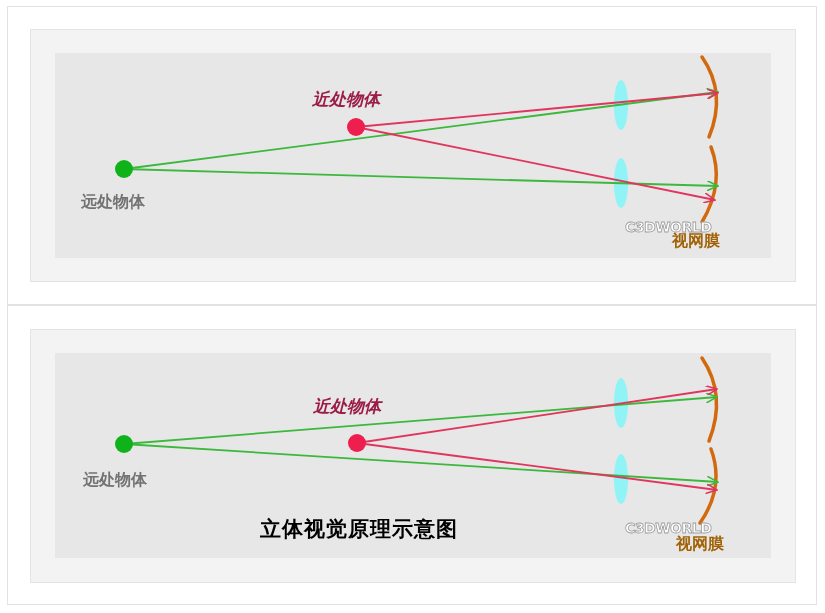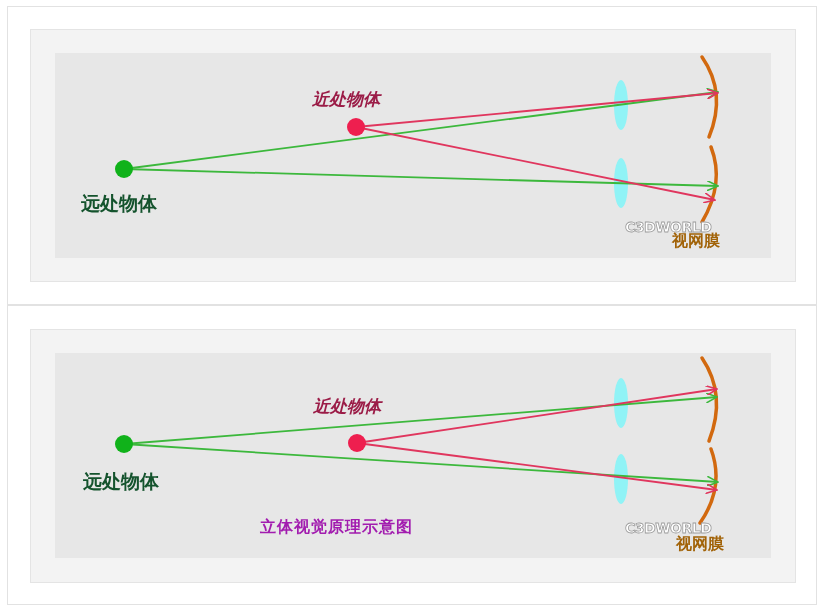--- a/index.html
+++ b/index.html
@@ -8,23 +8,23 @@
     .divider { position: absolute; left: 7px; top: 304px; width: 810px; height: 2px; background: #e2e2e2; }
     .panel { position: absolute; left: 30px; width: 766px; background: #f3f3f3; border: 1px solid #e4e4e4; box-sizing: border-box; }
     .panel.p1 { top: 29px; height: 253px; }
     .panel.p2 { top: 329px; height: 254px; }
     .figure { position: absolute; left: 55px; width: 716px; background: #e7e7e7; overflow: hidden; }
     .figure.f1 { top: 53px; height: 205px; }
     .figure.f2 { top: 353px; height: 205px; }
     .figure svg { position: absolute; left: 0; top: 0; width: 716px; height: 205px; }
     .lbl { position: absolute; font-family: "DejaVu Sans", sans-serif; font-weight: bold; white-space: nowrap; line-height: 1; }
     .lbl.near { color: #9b1c47; font-size: 17px; font-style: italic; }
-    .lbl.far { color: #14532d; font-size: 19px; }
+    .lbl.far { color: #737373; font-size: 16px; }
     .lbl.retina { color: #a16207; font-size: 16px; }
-    .lbl.title { color: #a21caf; font-size: 16px; letter-spacing: 1px; }
+    .lbl.title { color: #000000; font-size: 21px; letter-spacing: 1px; }
     .wm { position: absolute; display: flex; align-items: center; gap: 4px; white-space: nowrap; text-align: right; }
     .wm .wm-text { font-family: "DejaVu Sans", sans-serif; font-size: 14px; color: #ffffff; -webkit-text-stroke: 0.8px #9a9a9a; font-weight: bold; letter-spacing: -0.5px; }
   </style>
 </head>
 <body>
 
 <div class="outer"></div>
 <div class="divider"></div>
 
 <div class="panel p1"></div>

